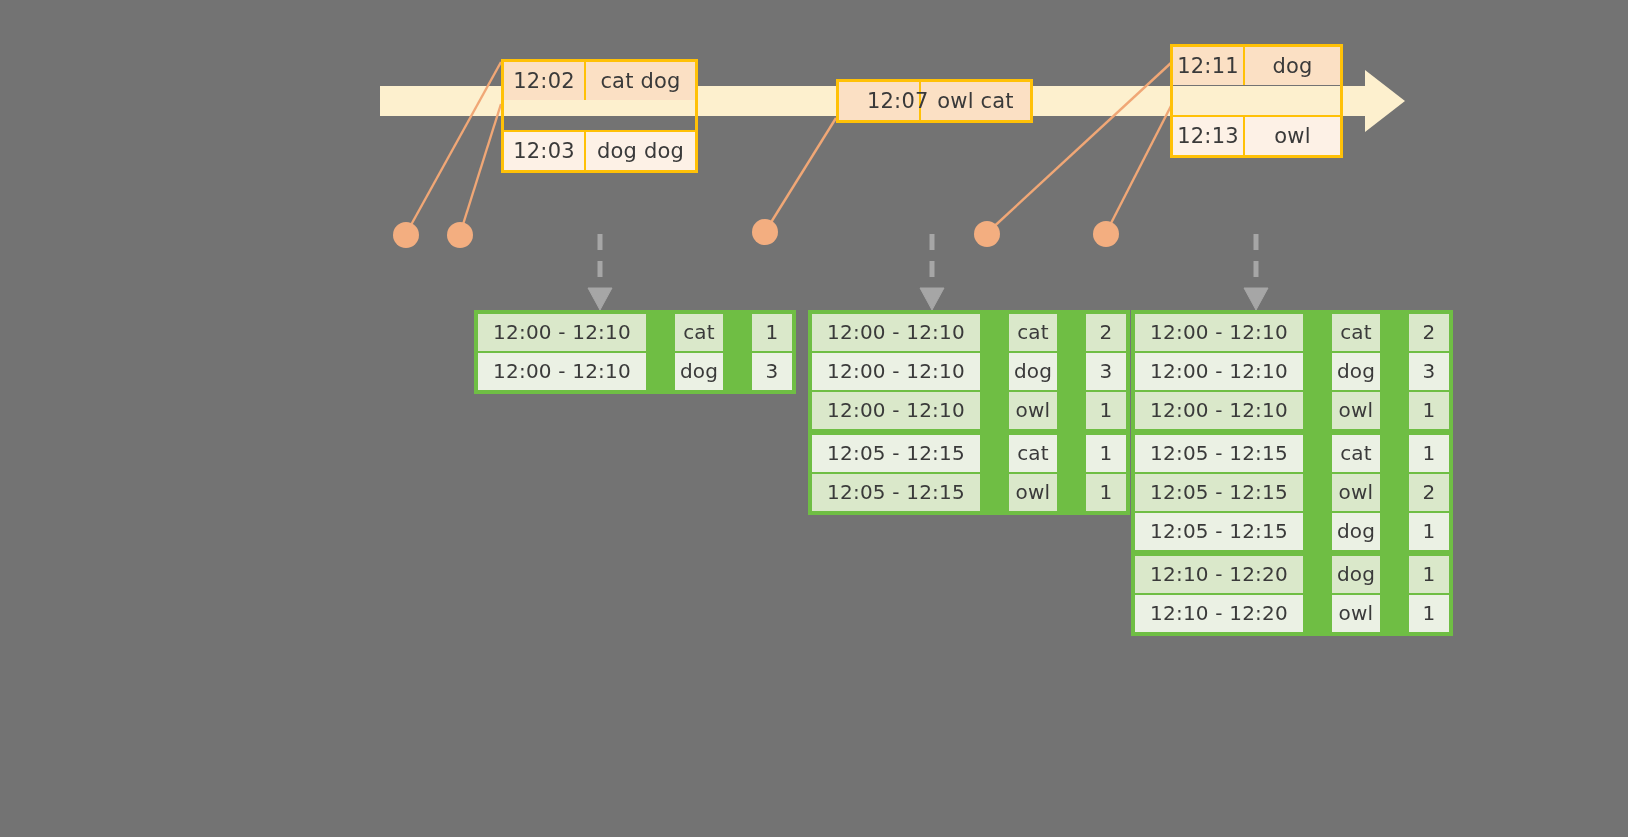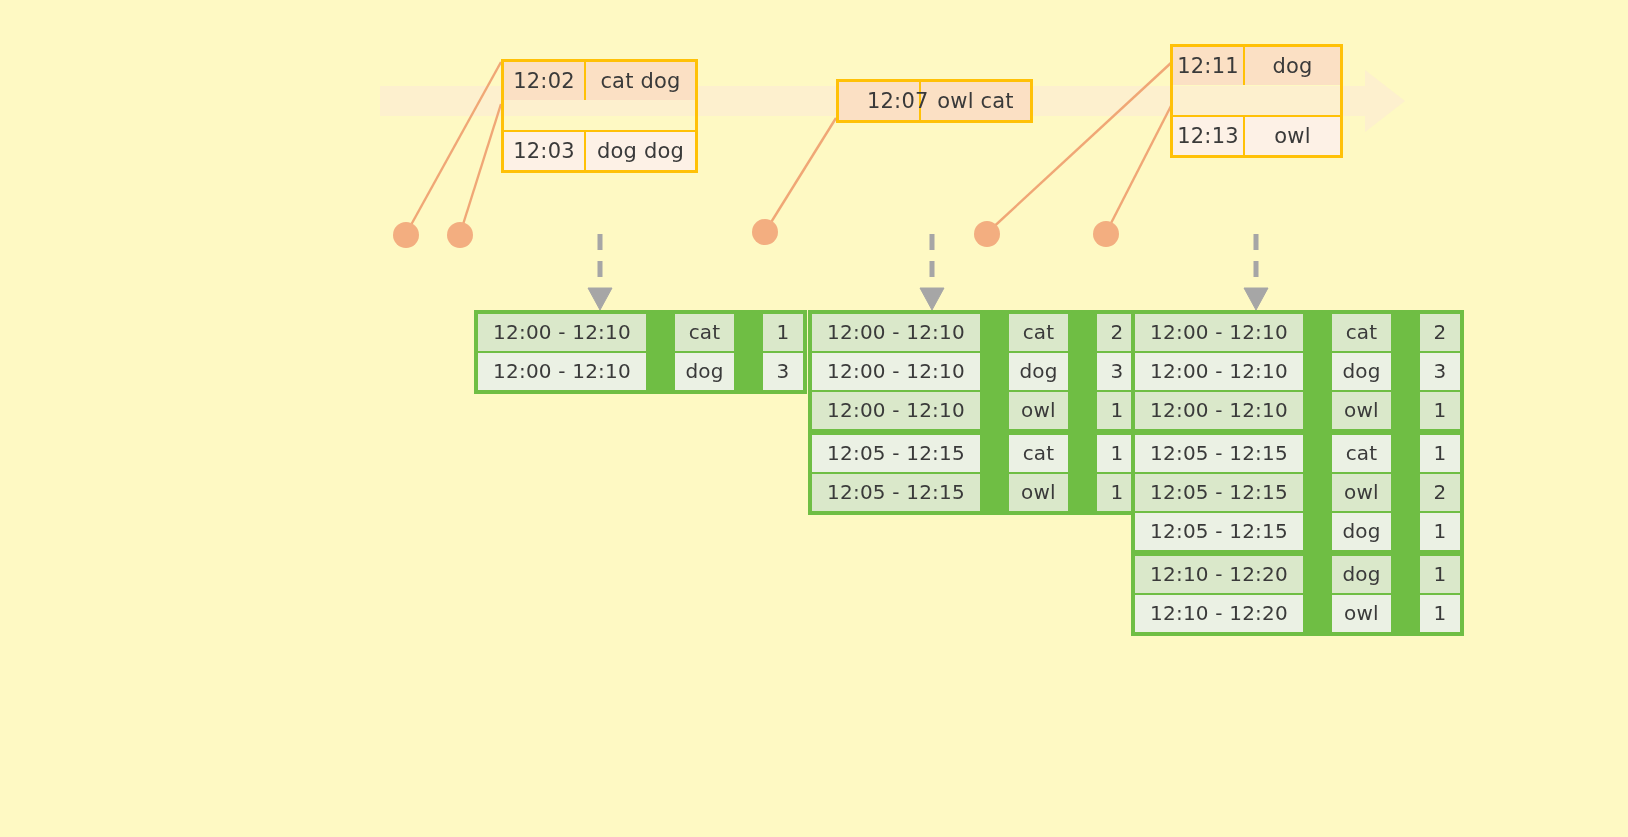--- a/index.html
+++ b/index.html
@@ -7,21 +7,21 @@
     padding: 0;
     background: #000000;
   }
   body {
     font-family: "DejaVu Sans", sans-serif;
   }
   #canvas {
     position: relative;
     width: 1628px;
     height: 837px;
-    background: #fef9c3;
+    background: #737373;
     overflow: hidden;
   }
   #svg-layer {
     position: absolute;
     left: 0; top: 0;
     width: 1628px;
     height: 837px;
     pointer-events: none;
   }
 
@@ -83,21 +83,21 @@
     font-size: 20px;
     line-height: 37px;
     height: 37px;
     text-align: center;
     letter-spacing: .2px;
   }
   .rt-cell + .rt-cell { margin-left: 3px; }
   .rt-row.shade-a .rt-cell { background: #DAE8CA; }
   .rt-row.shade-b .rt-cell { background: #EBF1E4; }
   .rt-window { width: 168px; }
-  .rt-key    { width: 59px; }
+  .rt-key    { width: 48px; }
   .rt-count  { width: 40px; }
 
   
   .rt-row.group-break { margin-top: 6px; }
 </style>
 </head>
 <body>
 
 <div id="canvas">
 

